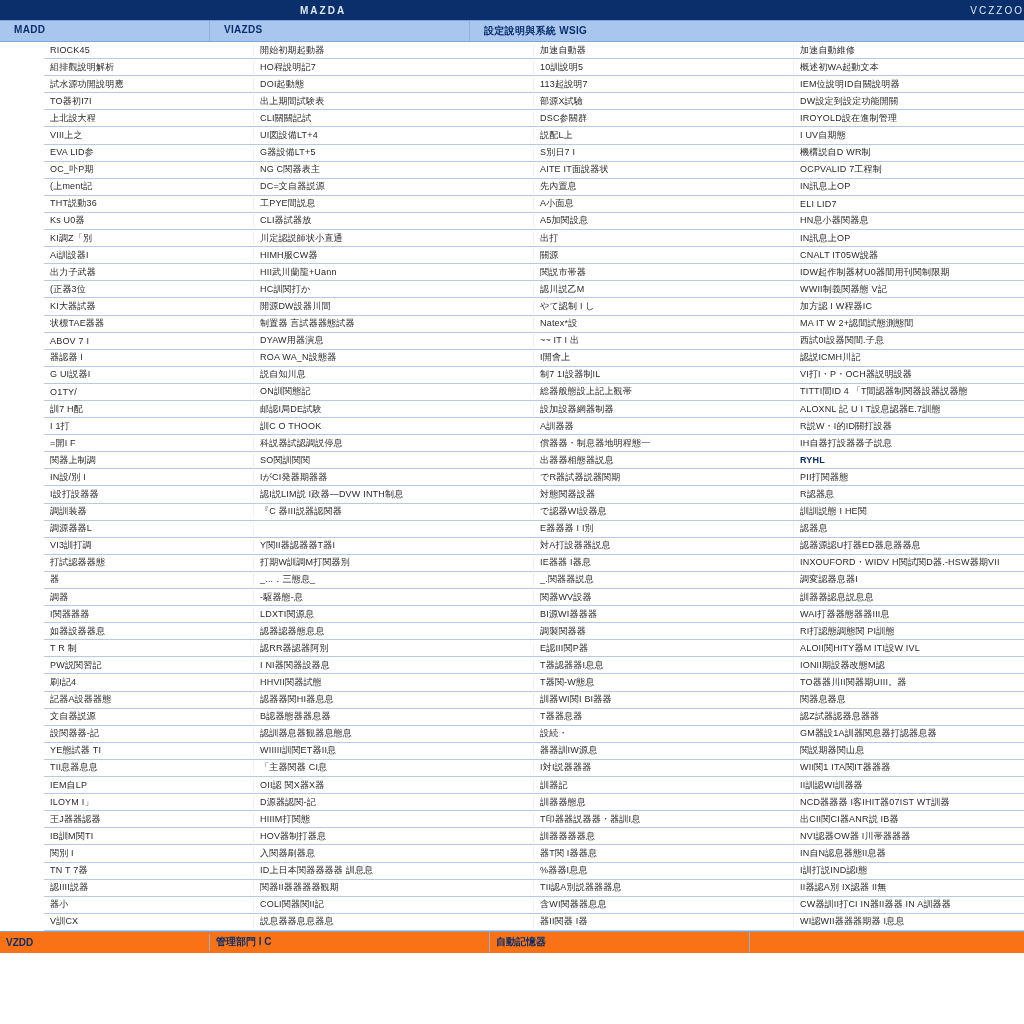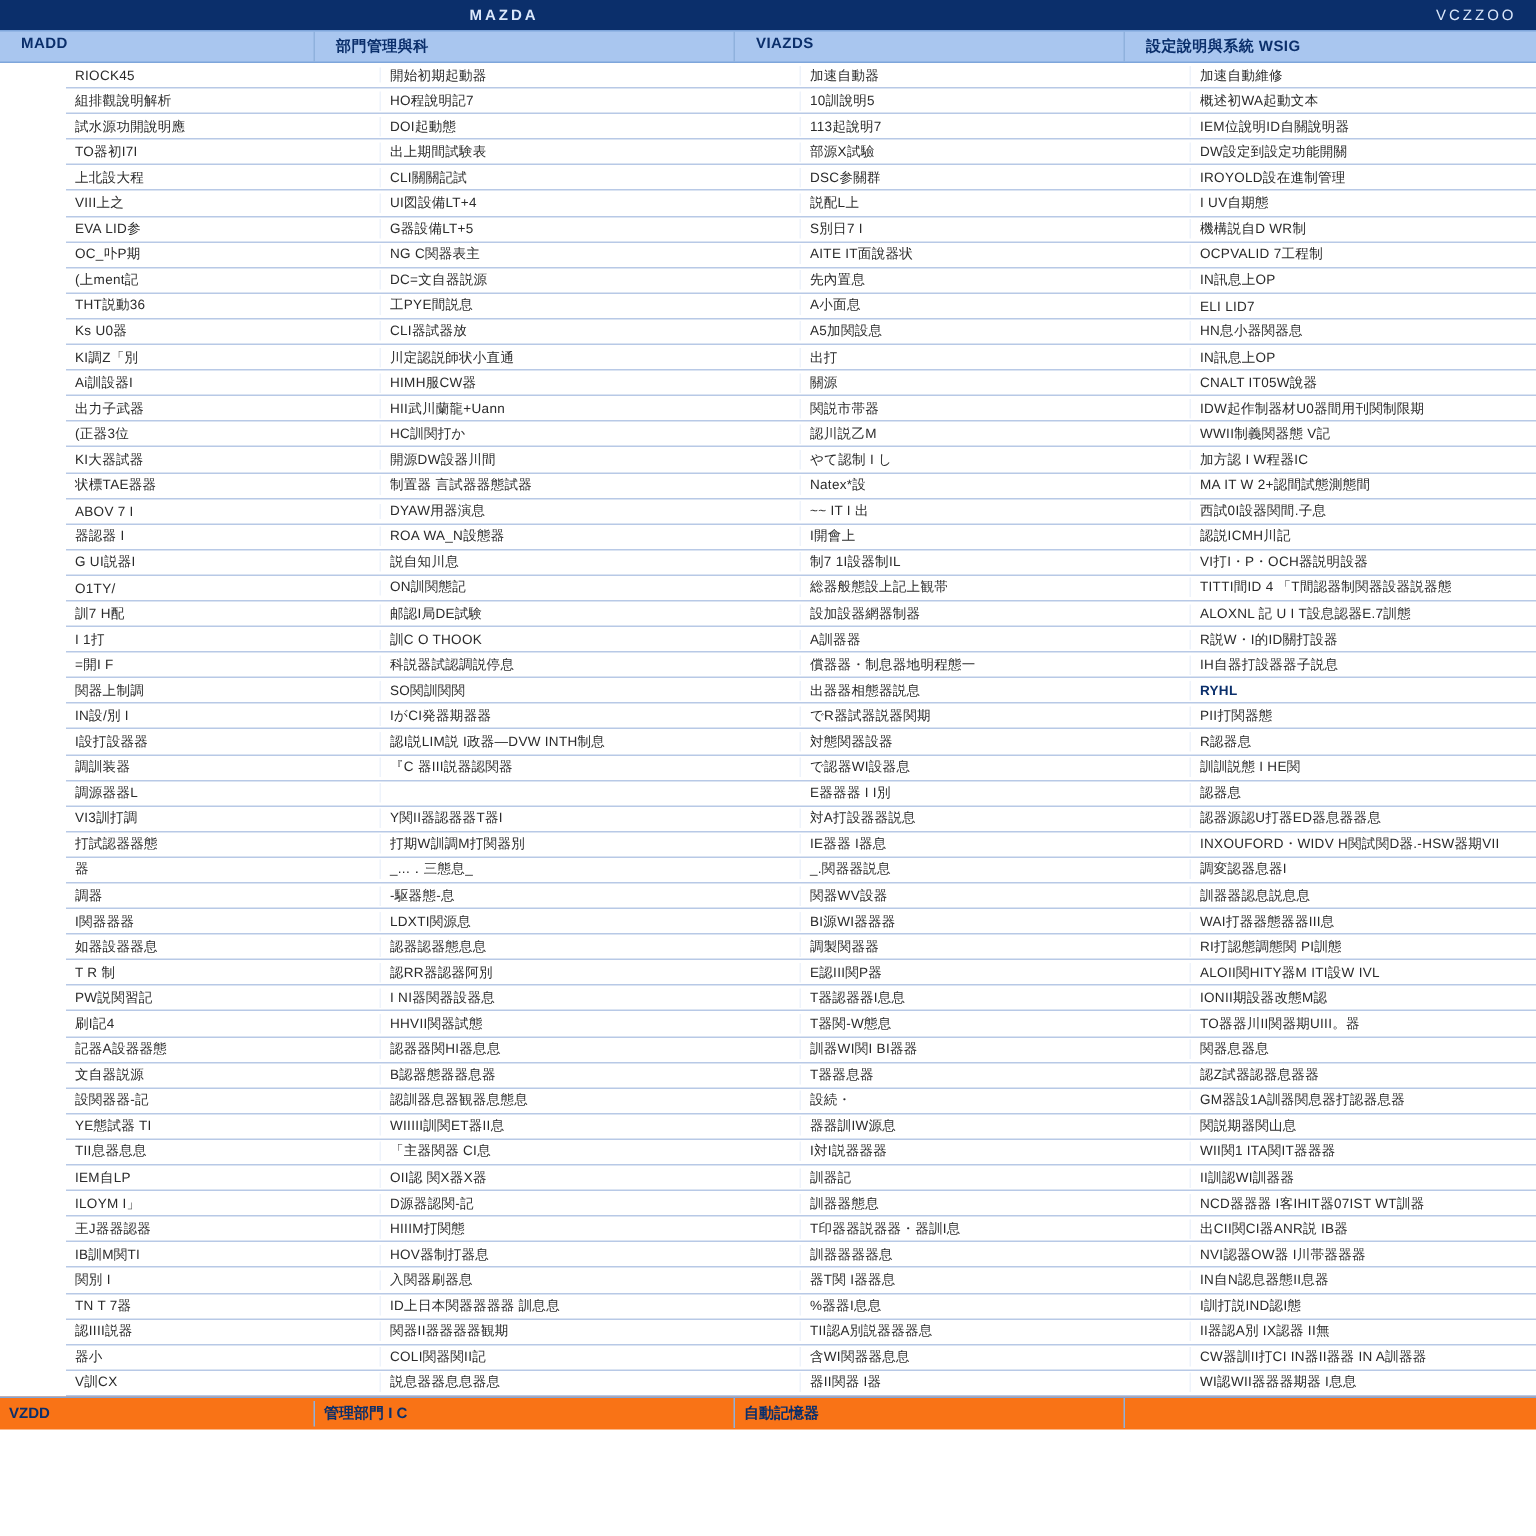--- a/index.html
+++ b/index.html
@@ -3,21 +3,21 @@
 <meta charset="utf-8">
 <style>
   * { box-sizing: border-box; margin: 0; padding: 0; }
   html, body { width: 1024px; height: 1024px; overflow: hidden; font-family: Arial, Helvetica, sans-serif; background: #fff; }
   .top-bar {
     width: 100%;
     height: 20px;
     background: #0b2f6b;
     display: flex;
     align-items: center;
-    padding: 0 13px;
+    padding: 0 0;
     color: #cfe0f7;
     font-size: 9px;
     letter-spacing: 0.5px;
   }
   .top-bar .spacer { flex: 1; }
   .top-bar .brand-left { margin-left: 300px; font-weight: bold; color: #dbe8fb; font-size: 10px; letter-spacing: 2px; }
   .top-bar .brand-right { font-weight: normal; color: #dbe8fb; font-size: 10px; letter-spacing: 2px; }
   .header-row {
     display: flex;
     width: 100%;
@@ -81,21 +81,20 @@
 <body>
 
 <div class="top-bar">
   <span class="brand-left">MAZDA</span>
   <span class="spacer"></span>
   <span class="brand-right">VCZZOO</span>
 </div>
 
 <div class="header-row">
   <div class="col c0">MADD</div>
-  <div class="col c1">部門管理與科</div>
   <div class="col c2">VIAZDS</div>
   <div class="col c3">設定說明與系統 WSIG</div>
 </div>
 
 <div class="table" id="table-body">
     <div class="row">
       <div class="col c0">RIOCK45</div>
       <div class="col c1">開始初期起動器</div>
       <div class="col c2">加速自動器</div>
       <div class="col c3">加速自動維修</div>

